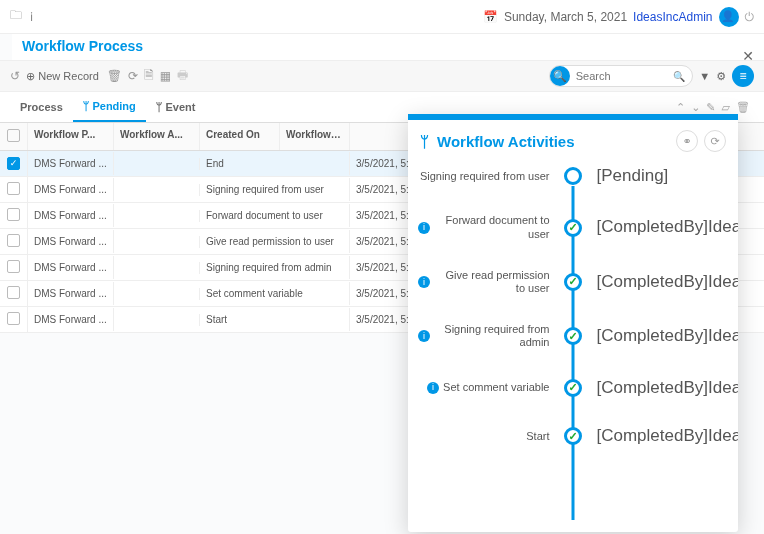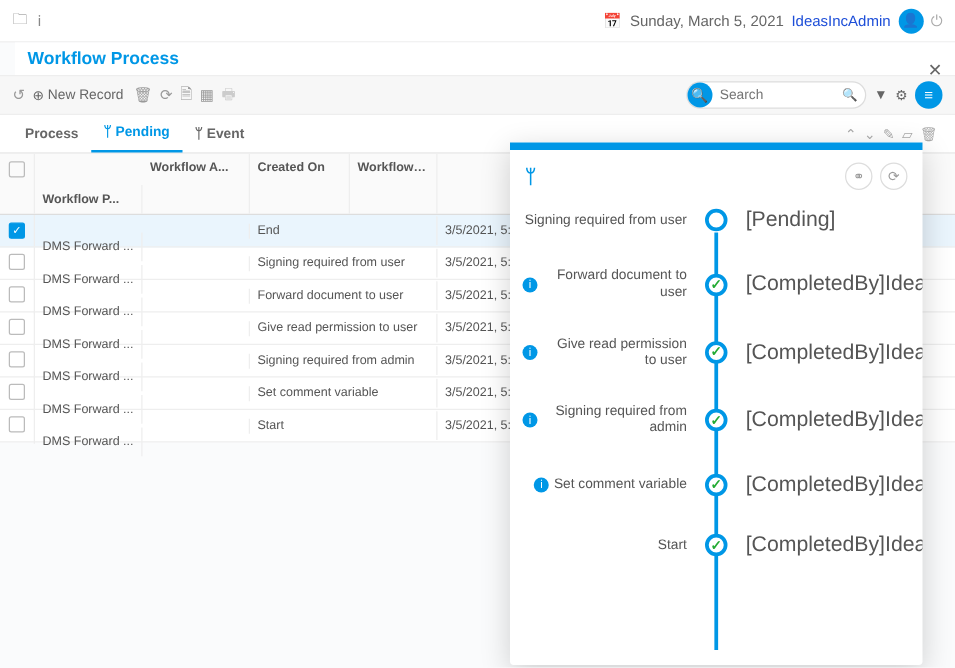--- a/index.html
+++ b/index.html
@@ -19,21 +19,21 @@
   .search-input { border:none; outline:none; font-size:11px; width:100px; background:transparent; }
   .hamburger { width:22px; height:22px; border-radius:50%; background:#0097e6; color:#fff; display:flex; align-items:center; justify-content:center; font-size:12px;}
   .tabs { display:flex; align-items:center; padding:0 10px; background:#fff; border-bottom:1px solid #ddd; font-size:11px; }
   .tab { padding:8px 10px; color:#666; display:flex; align-items:center; gap:3px;font-weight:bold; }
   .tab.active { color:#0097e6; border-bottom:2px solid #0097e6; font-weight:600; }
   .tabs-right { margin-left:auto; display:flex; gap:6px; color:#aaa; font-size:11px; padding-right:4px;}
   .table { width:100%; font-size:10px; color:#555; background:#fff; }
   .thead { display:flex; border-bottom:1px solid #ddd; font-weight:600; background:#fafafa; }
   .th, .td { padding:6px 6px; border-right:1px solid #eee; }
   .c-chk { width:28px; text-align:center; }
-  .c-p { width:86px; overflow:hidden; white-space:nowrap; text-overflow:ellipsis;margin-top:25px;}
+  .c-p { width:86px; overflow:hidden; white-space:nowrap; text-overflow:ellipsis;}
   .c-a { width:86px; overflow:hidden; white-space:nowrap; text-overflow:ellipsis;}
   .c-n { width:150px; overflow:hidden; white-space:nowrap; text-overflow:ellipsis;}
   .c-c { width:80px; overflow:hidden; white-space:nowrap; text-overflow:ellipsis;}
   .c-s { width:70px; overflow:hidden; white-space:nowrap; text-overflow:ellipsis;}
   .star { color:#d33; }
   .row { display:flex; border-bottom:1px solid #eee; align-items:center; height:26px;}
   .row.selected { background:#eaf5fd; }
   .chk { width:13px; height:13px; border:1px solid #bbb; border-radius:2px; display:inline-block; }
   .chk.on { background:#0097e6; border-color:#0097e6; color:#fff; font-size:9px; line-height:11px; text-align:center;}
   
@@ -182,20 +182,21 @@
         <div class="td c-s">Completed</div>
       </div>
     </div>
 </div>
 
 <div class="panel">
   <div class="panel-top"></div>
   <div class="panel-head">
     <div class="panel-title">
       <span style="color:#0097e6;">ᛘ</span>
+      <span>Workflow Activities</span>
     </div>
     <div class="panel-head-right">
       <span class="round-btn">⚭</span>
       <span class="round-btn">⟳</span>
     </div>
   </div>
   <div class="panel-body">
     <div class="vline"></div>
     <div id="steps">
         <div class="step">

